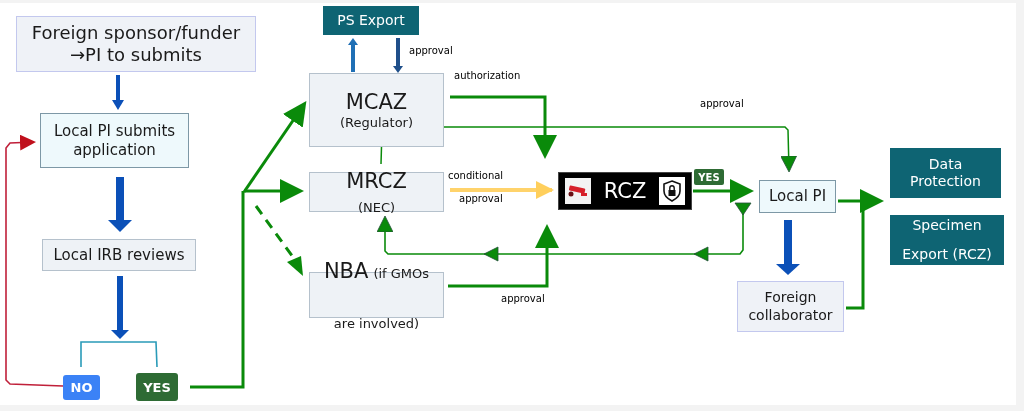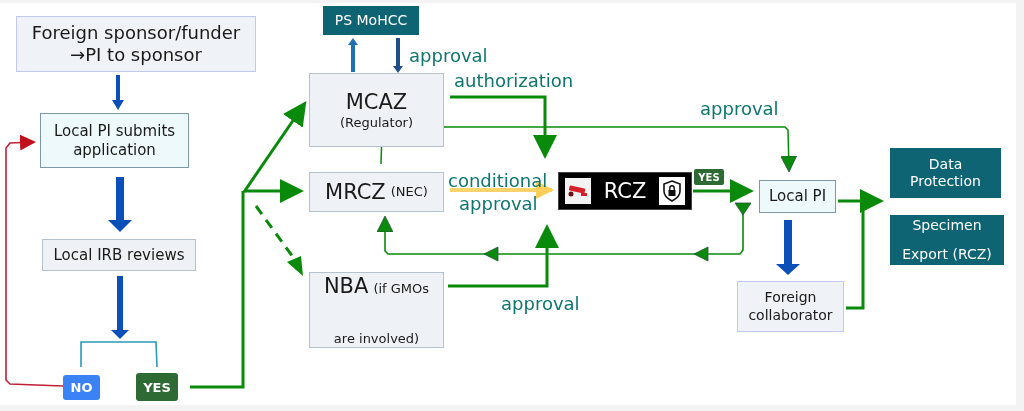--- a/index.html
+++ b/index.html
@@ -6,21 +6,21 @@
   body { width:1024px; height:411px; background:#f3f3f3; position:relative; overflow:hidden;
          font-family:"DejaVu Sans", sans-serif; }
   #canvas { position:absolute; left:0; top:3px; width:1016px; height:402px; background:#ffffff; }
   svg#wires { position:absolute; left:0; top:0; width:1024px; height:411px; }
   .box { position:absolute; box-sizing:border-box; display:flex; flex-direction:column;
          align-items:center; justify-content:center; text-align:center; color:#1a1a1a; line-height:1.25; }
   .grey { background:#eef2f6; border:1px solid #b5c1cc; }
   .lav  { background:#eff2f7; border:1px solid #c3c8ee; }
   .cyan { background:#eef9fc; border:1px solid #7d98a6; }
   .teal { background:#0e6473; color:#ffffff; border:none; }
-  .lbl  { position:absolute; font-size:18px; color:#0f766e; white-space:nowrap; font-family:"DejaVu Sans", sans-serif; }
+  .lbl  { position:absolute; font-size:10px; color:#000000; white-space:nowrap; font-family:"DejaVu Sans", sans-serif; }
   .pill { position:absolute; color:#fff; font-weight:bold; font-size:13px; border-radius:3px;
           display:flex; align-items:center; justify-content:center; }
   .big  { font-size:21px; }
   .small{ font-size:13px; }
 </style>
 </head>
 <body>
 
 <div id="canvas"></div>
 
@@ -86,59 +86,59 @@
   <path d="M751,203 L735,203 L743,215 z" fill="#0a8a0a" stroke="#24513a" stroke-width="0.8"></path>
   <path d="M484,254 L498,247 L498,261 z" fill="#0a8a0a" stroke="#24513a" stroke-width="0.8"></path>
   <path d="M694,254 L708,247 L708,261 z" fill="#0a8a0a" stroke="#24513a" stroke-width="0.8"></path>
 
   <path d="M838,201 L878,201" fill="none" stroke="#0a8a0a" stroke-width="3" marker-end="url(#mg)"></path>
   <path d="M846,308 L863,308 L863,196" fill="none" stroke="#0a8a0a" stroke-width="3"></path>
 </svg>
 
 <div class="box lav" style="left:16px;top:16px;width:240px;height:56px;font-size:18px;">
   <div>Foreign sponsor/funder</div>
-  <div>→PI to sponsor</div>
+  <div>→PI to submits</div>
 </div>
 
 <div class="box cyan" style="left:40px;top:113px;width:149px;height:55px;font-size:15px;">
   <div>Local PI submits</div>
   <div>application</div>
 </div>
 
 <div class="box grey" style="left:42px;top:239px;width:154px;height:32px;font-size:15px;">
   <div>Local IRB reviews</div>
 </div>
 
 <div class="pill" style="left:63px;top:375px;width:37px;height:25px;background:#3b82f6;">
   <span>NO</span>
 </div>
 <div class="pill" style="left:136px;top:373px;width:42px;height:28px;background:#2e6b34;">
   <span>YES</span>
 </div>
 
 <div class="box teal" style="left:323px;top:6px;width:96px;height:29px;font-size:14px;">
-  <div>PS MoHCC</div>
+  <div>PS Export</div>
 </div>
 <div class="lbl" style="left:409px;top:45px;">approval</div>
 
 <div class="box grey" style="left:309px;top:73px;width:135px;height:74px;">
   <div class="big">MCAZ</div>
   <div class="small">(Regulator)</div>
 </div>
 <div class="lbl" style="left:454px;top:70px;">authorization</div>
 <div class="lbl" style="left:700px;top:98px;">approval</div>
 
-<div class="box grey" style="left:309px;top:172px;width:135px;height:40px;flex-direction:row;gap:5px;">
+<div class="box grey" style="left:309px;top:172px;width:135px;height:40px;flex-direction:column;gap:5px;">
   <span class="big">MRCZ</span>
   <span class="small">(NEC)</span>
 </div>
 <div class="lbl" style="left:448px;top:170px;">conditional</div>
 <div class="lbl" style="left:459px;top:193px;">approval</div>
 
-<div class="box grey" style="left:309px;top:272px;width:135px;height:76px;gap:31px;">
+<div class="box grey" style="left:309px;top:272px;width:135px;height:46px;gap:31px;">
   <div style="display:flex;align-items:baseline;gap:5px;">
     <span class="big">NBA</span>
     <span class="small">(if GMOs</span>
   </div>
   <div class="small">are involved)</div>
 </div>
 <div class="lbl" style="left:501px;top:293px;">approval</div>
 
 <div class="box" style="left:558px;top:172px;width:134px;height:38px;background:#000;flex-direction:row;justify-content:space-between;padding:0 6px;border:1px solid #444;">
   <span style="width:26px;height:26px;background:#f3f3f3;display:flex;align-items:center;justify-content:center;">

